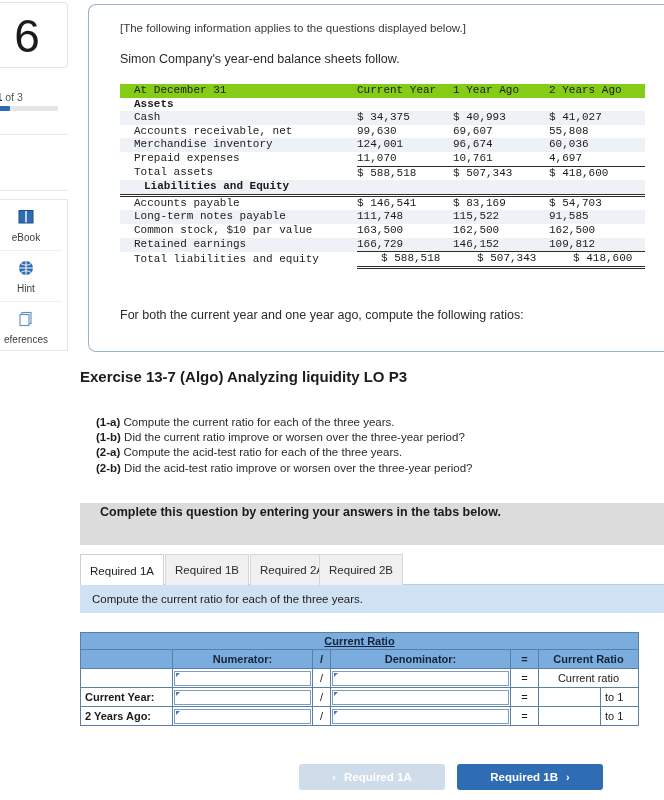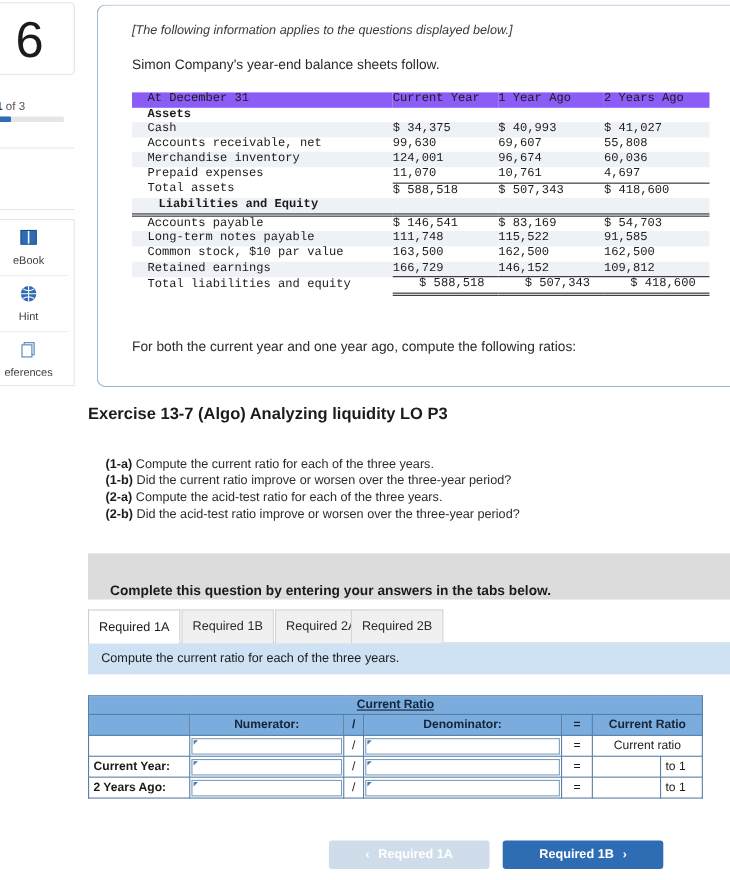--- a/index.html
+++ b/index.html
@@ -63,40 +63,40 @@
 
   
   .info-panel {
     position: absolute; left: 18px; top: 4px; width: 576px; height: 348px;
     border: 1px solid #9ab3cc; border-right: none;
     border-top-left-radius: 8px; border-bottom-left-radius: 8px;
     background: #ffffff;
   }
   .info-note {
     position: absolute; left: 50px; top: 22px;
-    font-size: 11.5px; font-style: italic; color: #3a3a3a;
+    font-size: 11.5px; color: #3a3a3a;
     white-space: nowrap;
   }
   .info-sub {
     position: absolute; left: 50px; top: 52px;
     font-size: 12.5px; color: #2b2b2b; white-space: nowrap;
   }
 
   
   .bs {
     position: absolute; left: 50px; top: 84px; width: 525px;
     font-family: "Liberation Mono", "DejaVu Sans Mono", monospace;
     font-size: 11px; color: #1b1b1b;
   }
   .bs table { border-collapse: collapse; width: 525px; }
   .bs td { padding: 0; height: 13.6px; line-height: 13.6px; vertical-align: middle; white-space: nowrap; }
   .bs td.lbl { padding-left: 14px; }
   .bs td.num { padding-right: 8px; width: 96px; }
   .bs tr.shade td { background: #eef1f5; }
-  .bs tr.hdr td { background: #8b5cf6; }
+  .bs tr.hdr td { background: #84cc16; }
   .bs td.bold, .bs tr.bold td { font-weight: bold; }
   .bs td.topline { border-top: 1px solid #2b2b2b; }
   .bs td.dbl { border-bottom: 3px double #2b2b2b; padding-left: 24px; }
 
   .for-both {
     position: absolute; left: 50px; top: 308px;
     font-size: 12.5px; color: #2b2b2b; white-space: nowrap;
   }
 
   
@@ -109,21 +109,21 @@
     font-size: 11.5px; color: #2b2b2b; line-height: 15.2px; white-space: nowrap;
   }
   .reqs b { font-weight: bold; color: #1b1b1b; }
 
   
   .banner {
     position: absolute; left: 10px; top: 503px; width: 584px; height: 42px;
     background: #dcdcdc;
   }
   .banner span {
-    position: absolute; left: 20px; top: 27px;
+    position: absolute; left: 20px; top: 2px;
     font-size: 12.5px; font-weight: bold; color: #1b1b1b; white-space: nowrap;
   }
 
   
   .tabstrip {
     position: absolute; left: 10px; top: 554px; width: 584px; height: 31px;
     border-bottom: 1px solid #b7cfe2;
   }
   .tab {
     position: absolute; top: 0; height: 31px;

